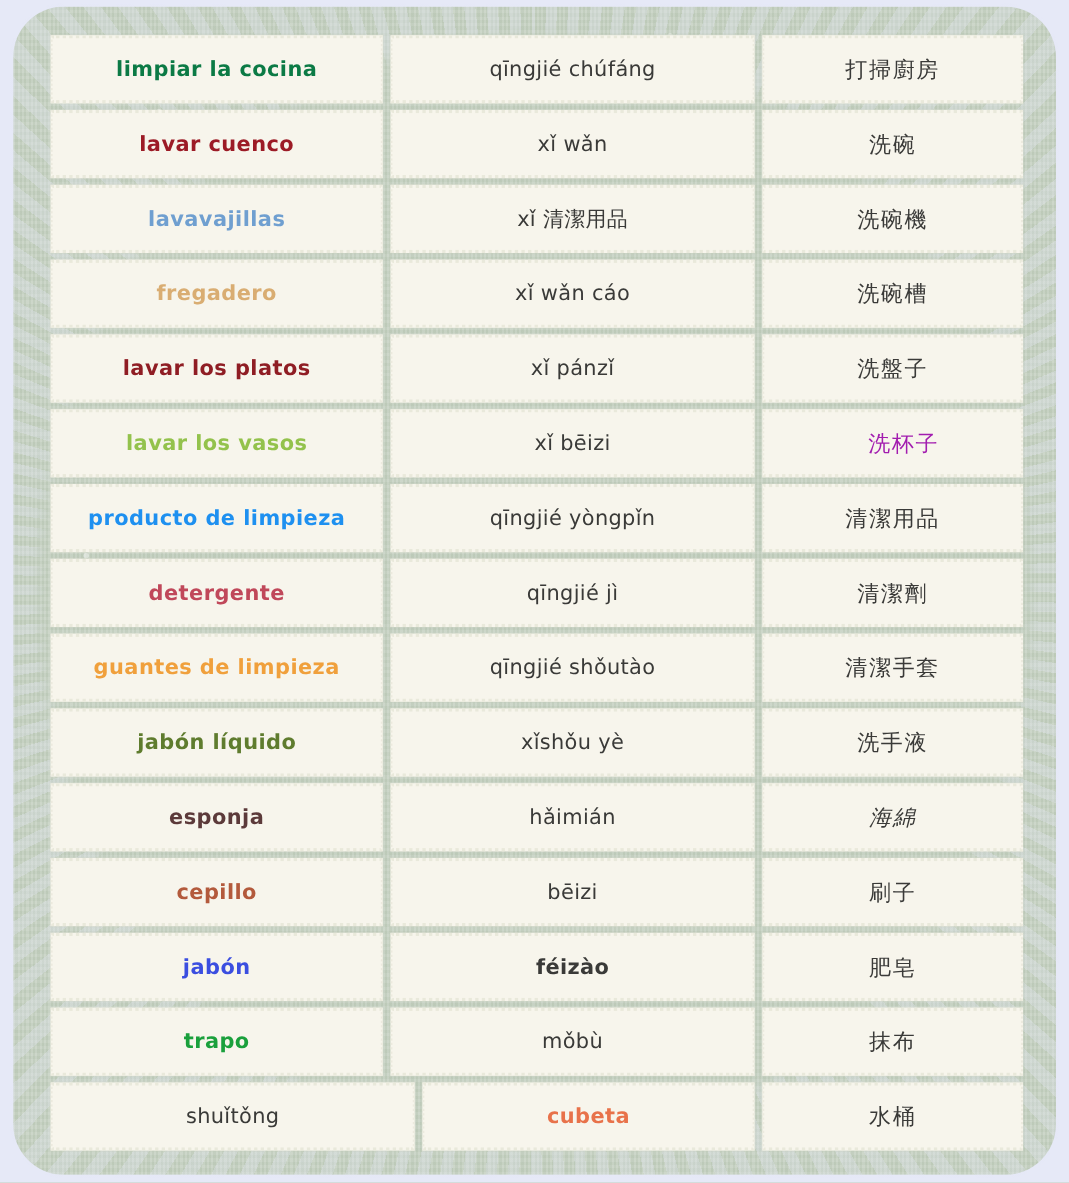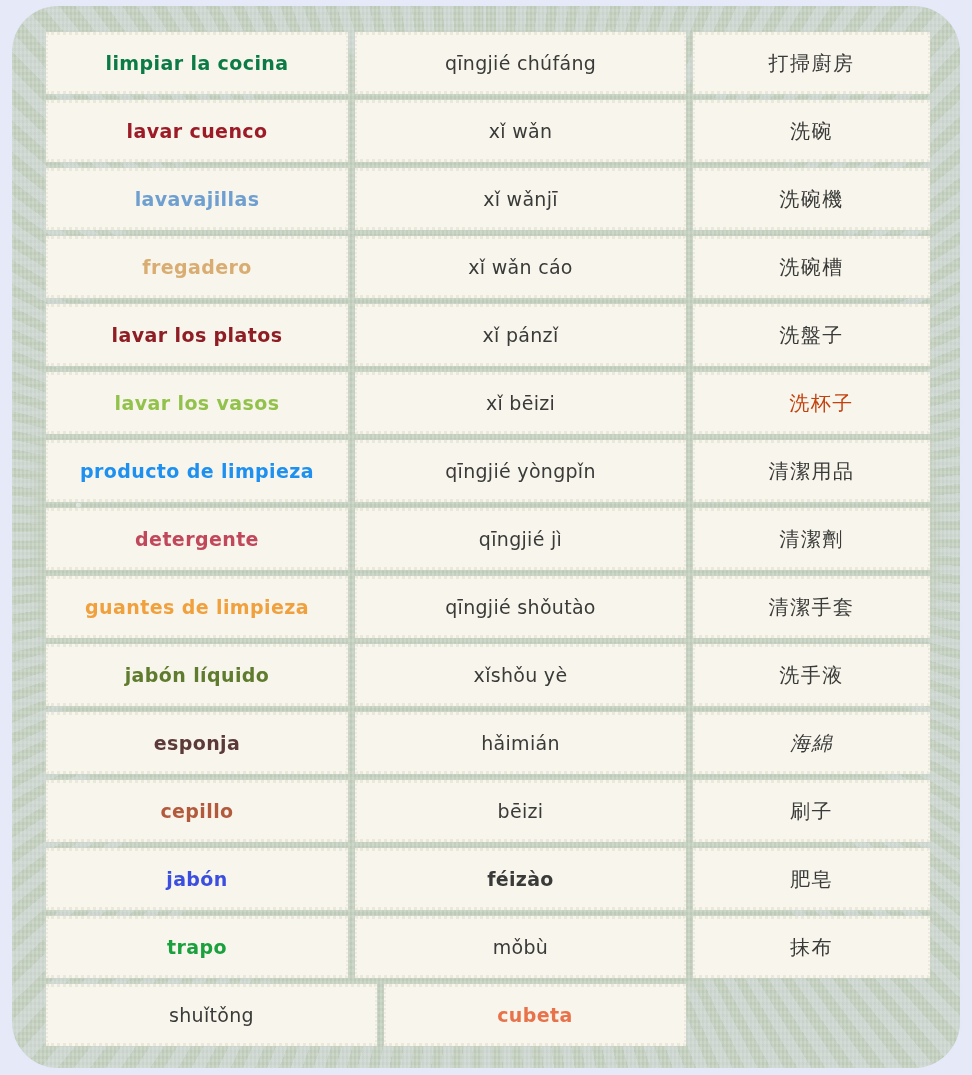--- a/index.html
+++ b/index.html
@@ -118,37 +118,37 @@
         <div class="cell cell-pinyin" style="color: rgb(58, 58, 56);">qīngjié chúfáng</div>
         <div class="cell cell-hanzi" style="color: rgb(58, 58, 56);">打掃廚房</div>
       </div>
       <div class="vocab-row">
         <div class="cell cell-spanish" style="color: rgb(156, 27, 38);">lavar cuenco</div>
         <div class="cell cell-pinyin" style="color: rgb(58, 58, 56);">xǐ wǎn</div>
         <div class="cell cell-hanzi" style="color: rgb(58, 58, 56);">洗碗</div>
       </div>
       <div class="vocab-row">
         <div class="cell cell-spanish" style="color: rgb(111, 159, 208);">lavavajillas</div>
-        <div class="cell cell-pinyin" style="color: rgb(58, 58, 56);">xǐ wǎnjī</div>
+        <div class="cell cell-pinyin" style="color: rgb(58, 58, 56);">xǐ 清潔用品</div>
         <div class="cell cell-hanzi" style="color: rgb(58, 58, 56);">洗碗機</div>
       </div>
       <div class="vocab-row">
         <div class="cell cell-spanish" style="color: rgb(217, 173, 114);">fregadero</div>
         <div class="cell cell-pinyin" style="color: rgb(58, 58, 56);">xǐ wǎn cáo</div>
         <div class="cell cell-hanzi" style="color: rgb(58, 58, 56);">洗碗槽</div>
       </div>
       <div class="vocab-row">
         <div class="cell cell-spanish" style="color: rgb(143, 29, 36);">lavar los platos</div>
         <div class="cell cell-pinyin" style="color: rgb(58, 58, 56);">xǐ pánzǐ</div>
         <div class="cell cell-hanzi" style="color: rgb(58, 58, 56);">洗盤子</div>
       </div>
       <div class="vocab-row">
         <div class="cell cell-spanish" style="color: rgb(147, 194, 76);">lavar los vasos</div>
         <div class="cell cell-pinyin" style="color: rgb(58, 58, 56);">xǐ bēizi</div>
-        <div class="cell cell-hanzi" style="color: #c2410c; padding-left: 28px;">洗杯子</div>
+        <div class="cell cell-hanzi" style="color: #a21caf; padding-left: 28px;">洗杯子</div>
       </div>
       <div class="vocab-row">
         <div class="cell cell-spanish" style="color: rgb(30, 144, 240);">producto de limpieza</div>
         <div class="cell cell-pinyin" style="color: rgb(58, 58, 56);">qīngjié yòngpǐn</div>
         <div class="cell cell-hanzi" style="color: rgb(58, 58, 56);">清潔用品</div>
       </div>
       <div class="vocab-row">
         <div class="cell cell-spanish" style="color: rgb(192, 72, 90);">detergente</div>
         <div class="cell cell-pinyin" style="color: rgb(58, 58, 56);">qīngjié jì</div>
         <div class="cell cell-hanzi" style="color: rgb(58, 58, 56);">清潔劑</div>
@@ -179,15 +179,16 @@
         <div class="cell cell-hanzi" style="color: rgb(58, 58, 56);">肥皂</div>
       </div>
       <div class="vocab-row">
         <div class="cell cell-spanish" style="color: rgb(26, 160, 60);">trapo</div>
         <div class="cell cell-pinyin" style="color: rgb(58, 58, 56);">mǒbù</div>
         <div class="cell cell-hanzi" style="color: rgb(58, 58, 56);">抹布</div>
       </div>
       <div class="vocab-row">
         <div class="cell cell-pinyin" style="color: rgb(58, 58, 56);">shuǐtǒng</div>
         <div class="cell cell-spanish" style="color: rgb(232, 114, 74);">cubeta</div>
+        <div class="cell cell-hanzi" style="color: rgb(58, 58, 56);">水桶</div>
       </div>
     </div>
 </div>
 
 </body></html>

